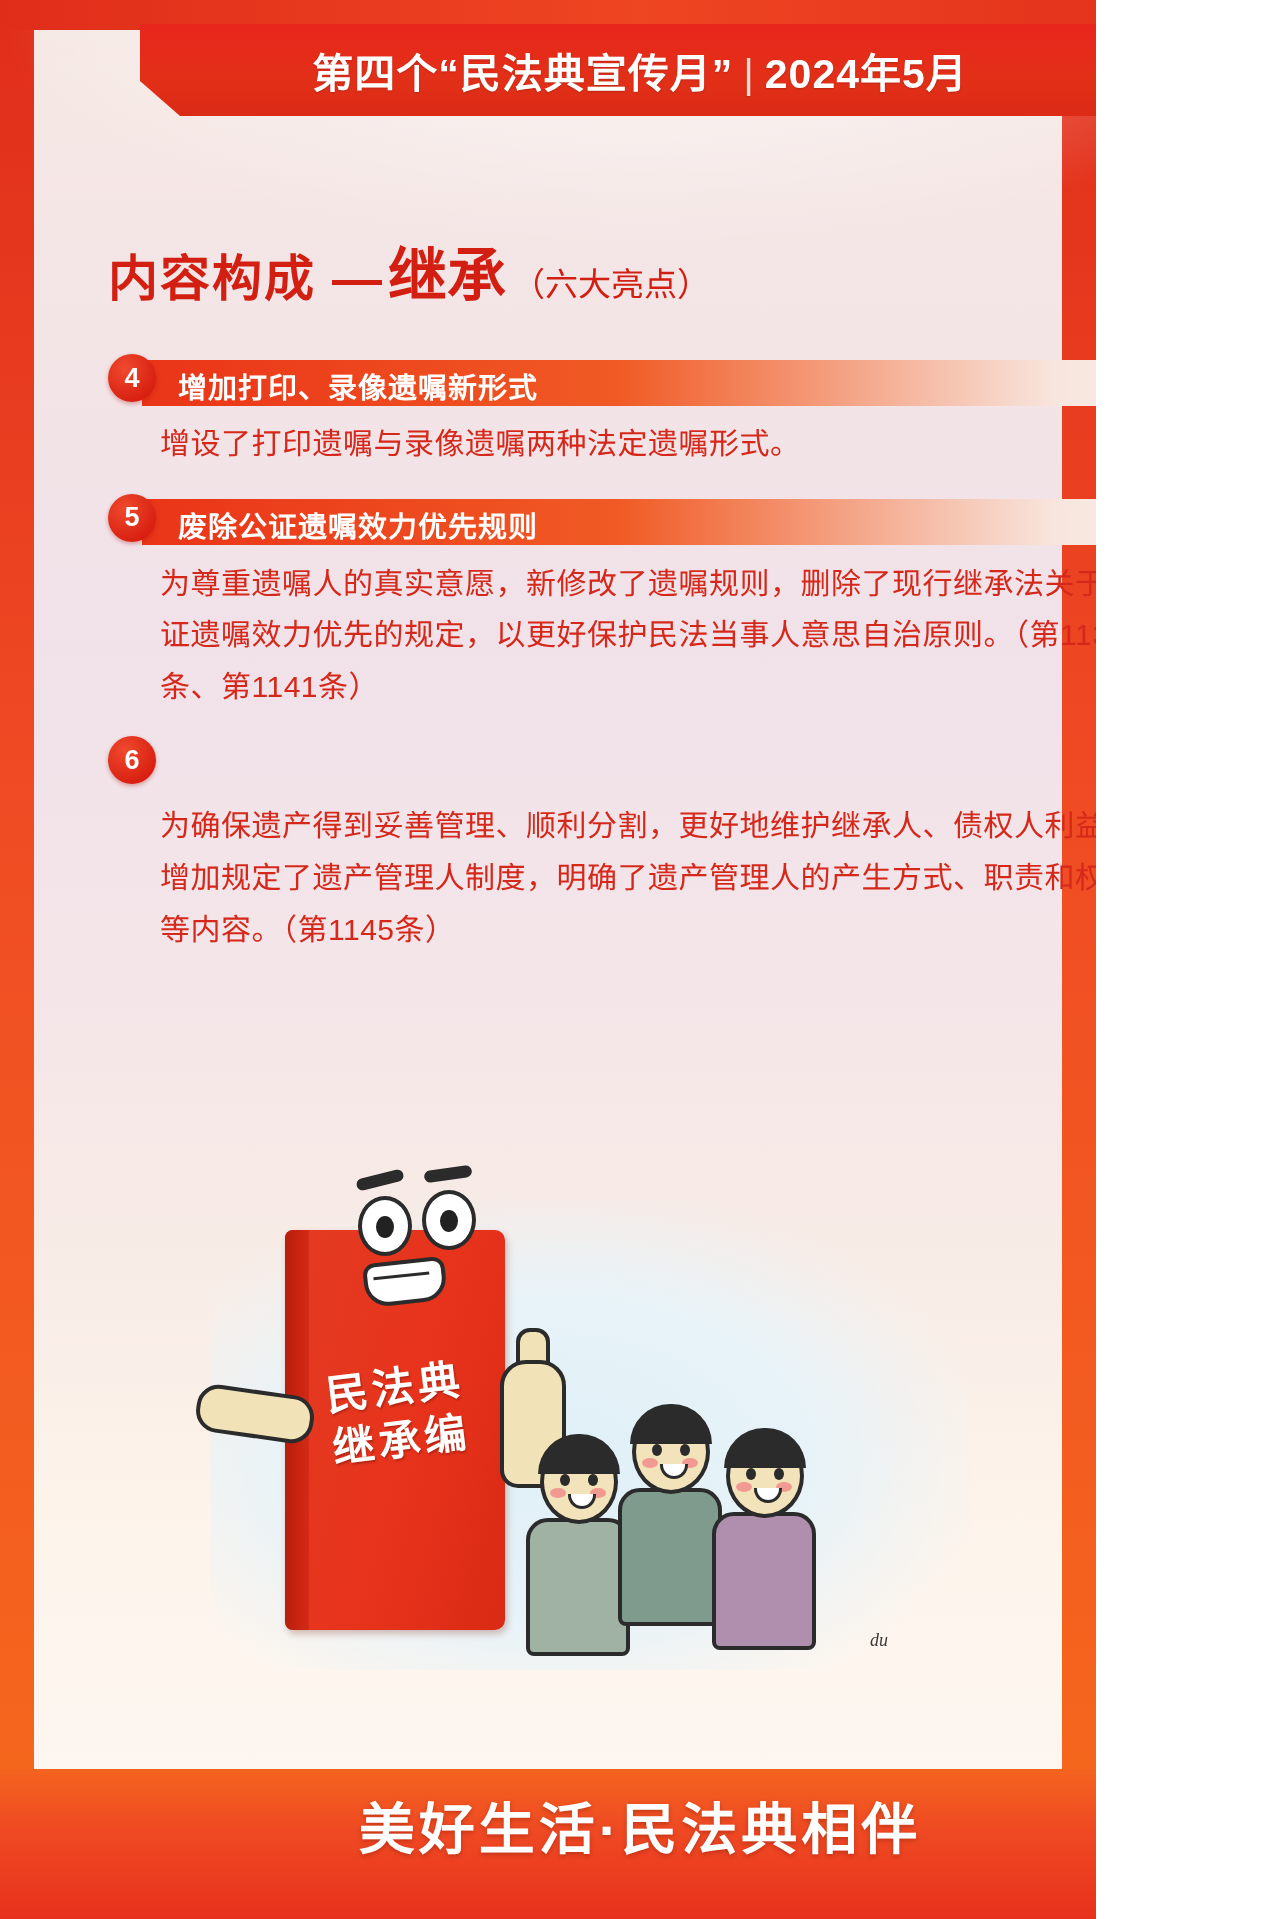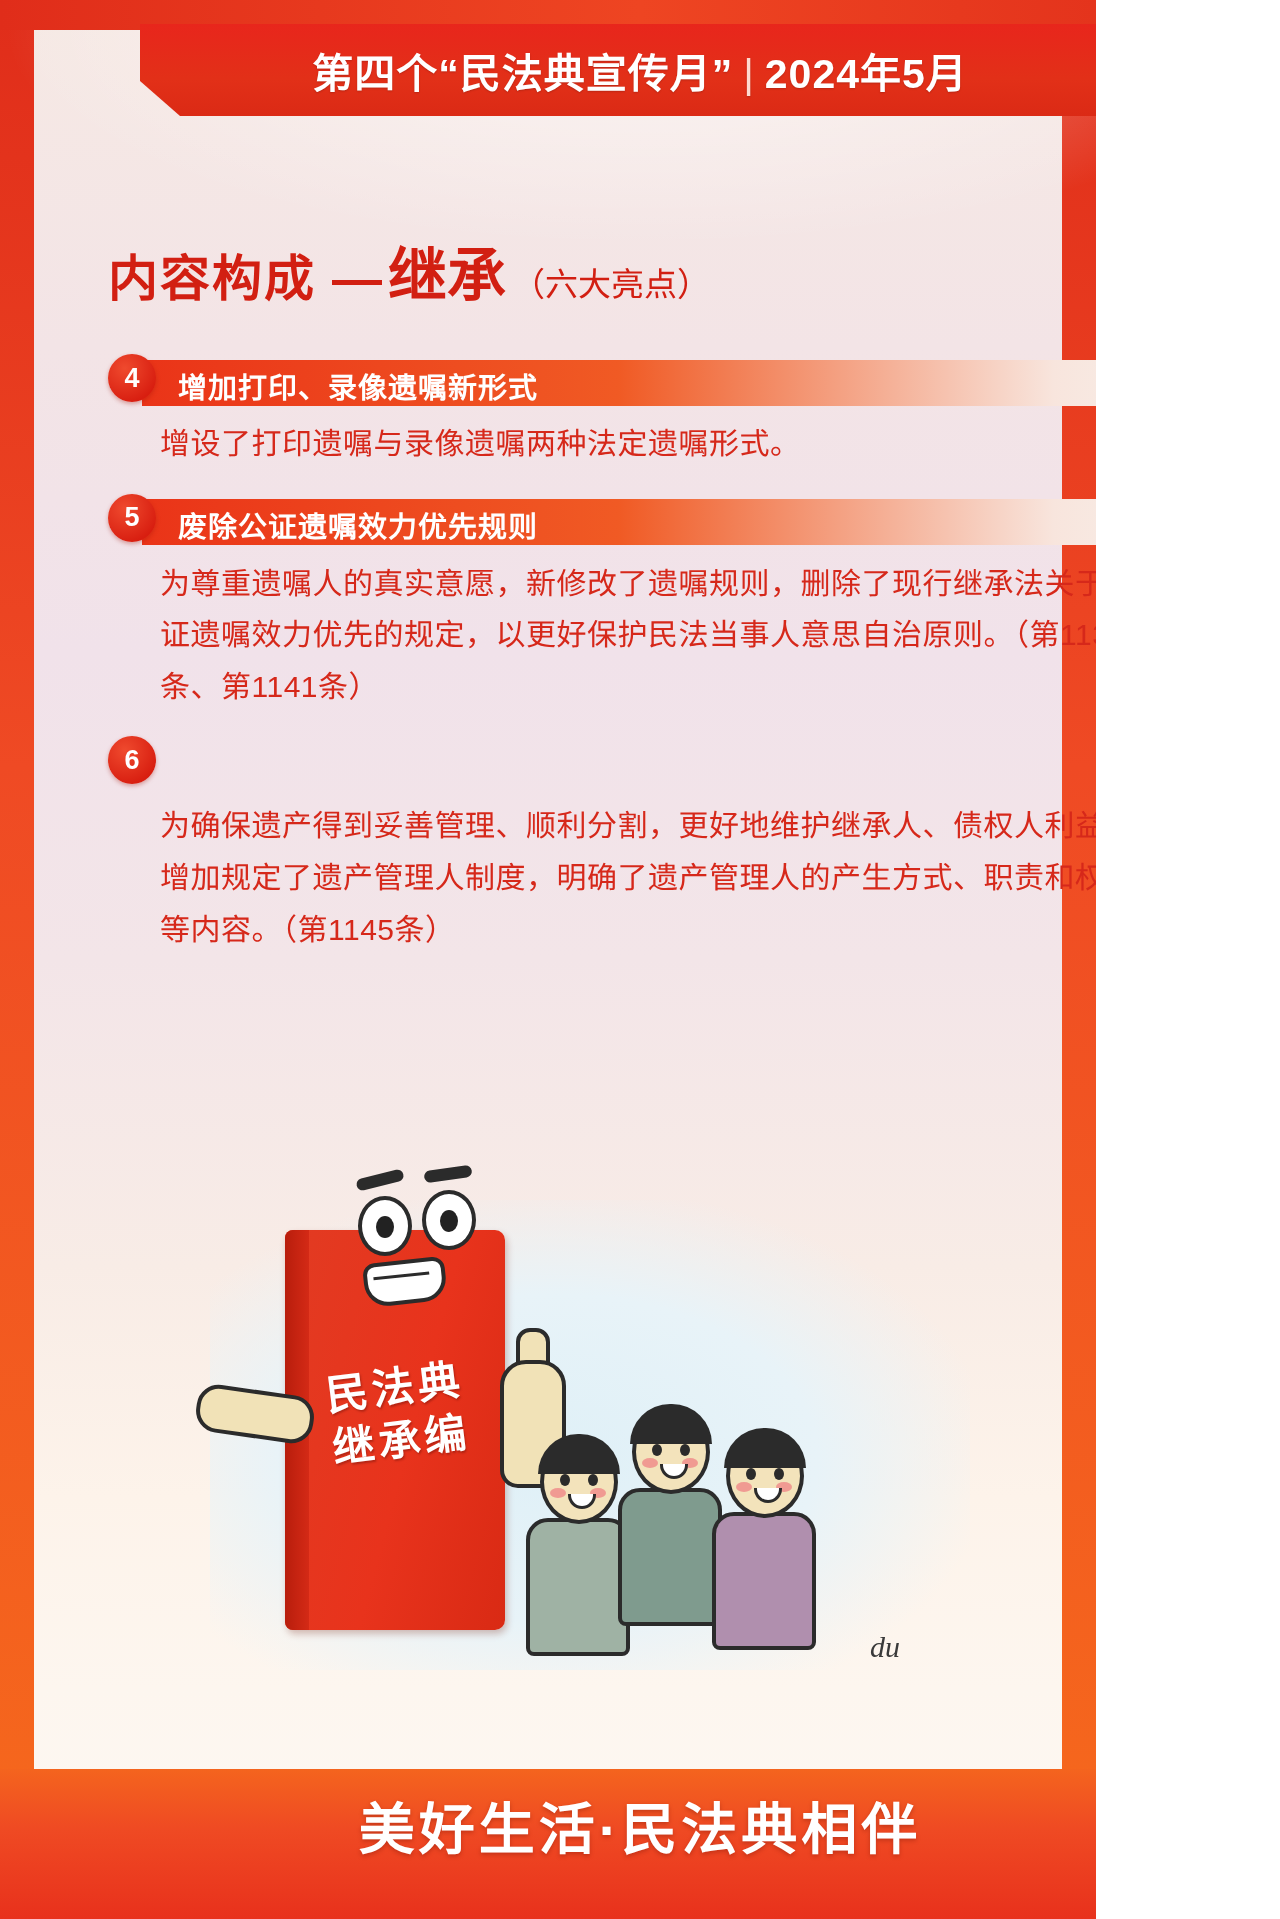--- a/index.html
+++ b/index.html
@@ -359,21 +359,21 @@
     border: 3px solid #2b2b2b;
     border-top: none;
     border-radius: 0 0 14px 14px;
     background: #fff;
   }
   .signature {
     position: absolute;
     left: 690px;
     top: 470px;
     color: #3a3a3a;
-    font-size: 30px;
+    font-size: 18px;
     font-style: italic;
     font-family: "Liberation Serif", serif;
   }
 
   
   .slogan {
     position: absolute;
     left: 0;
     bottom: 54px;
     width: 1280px;

